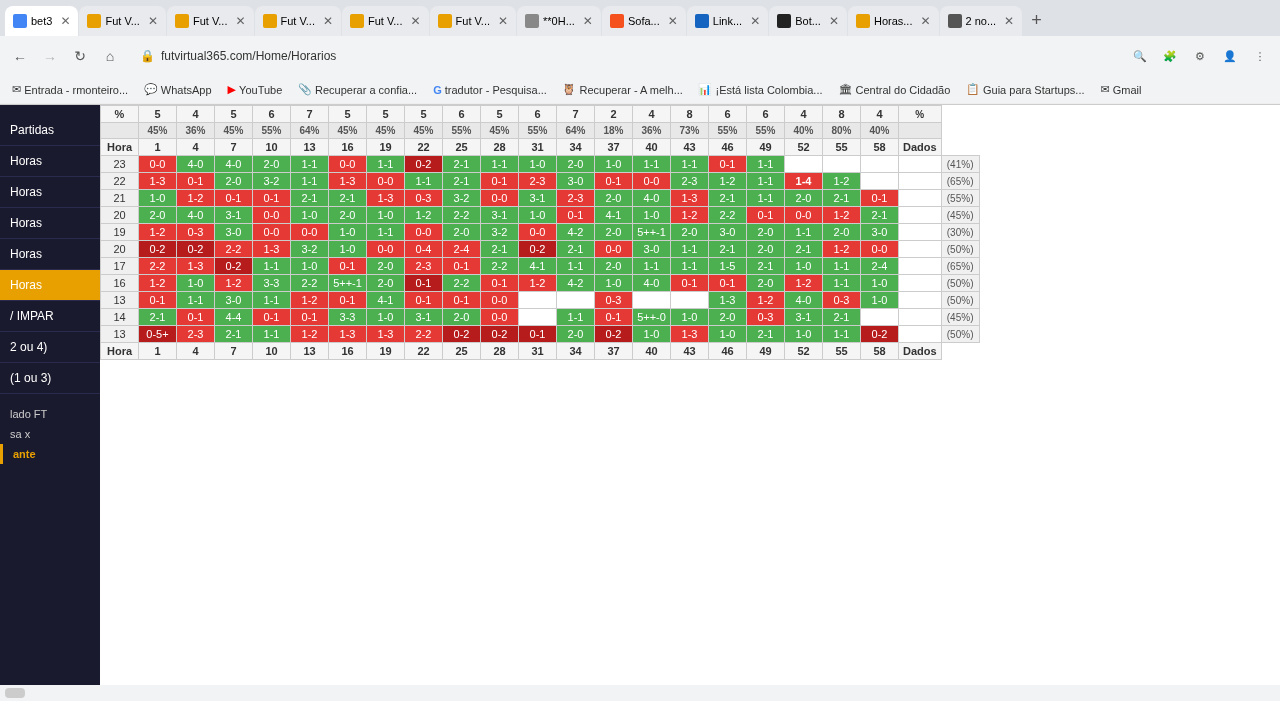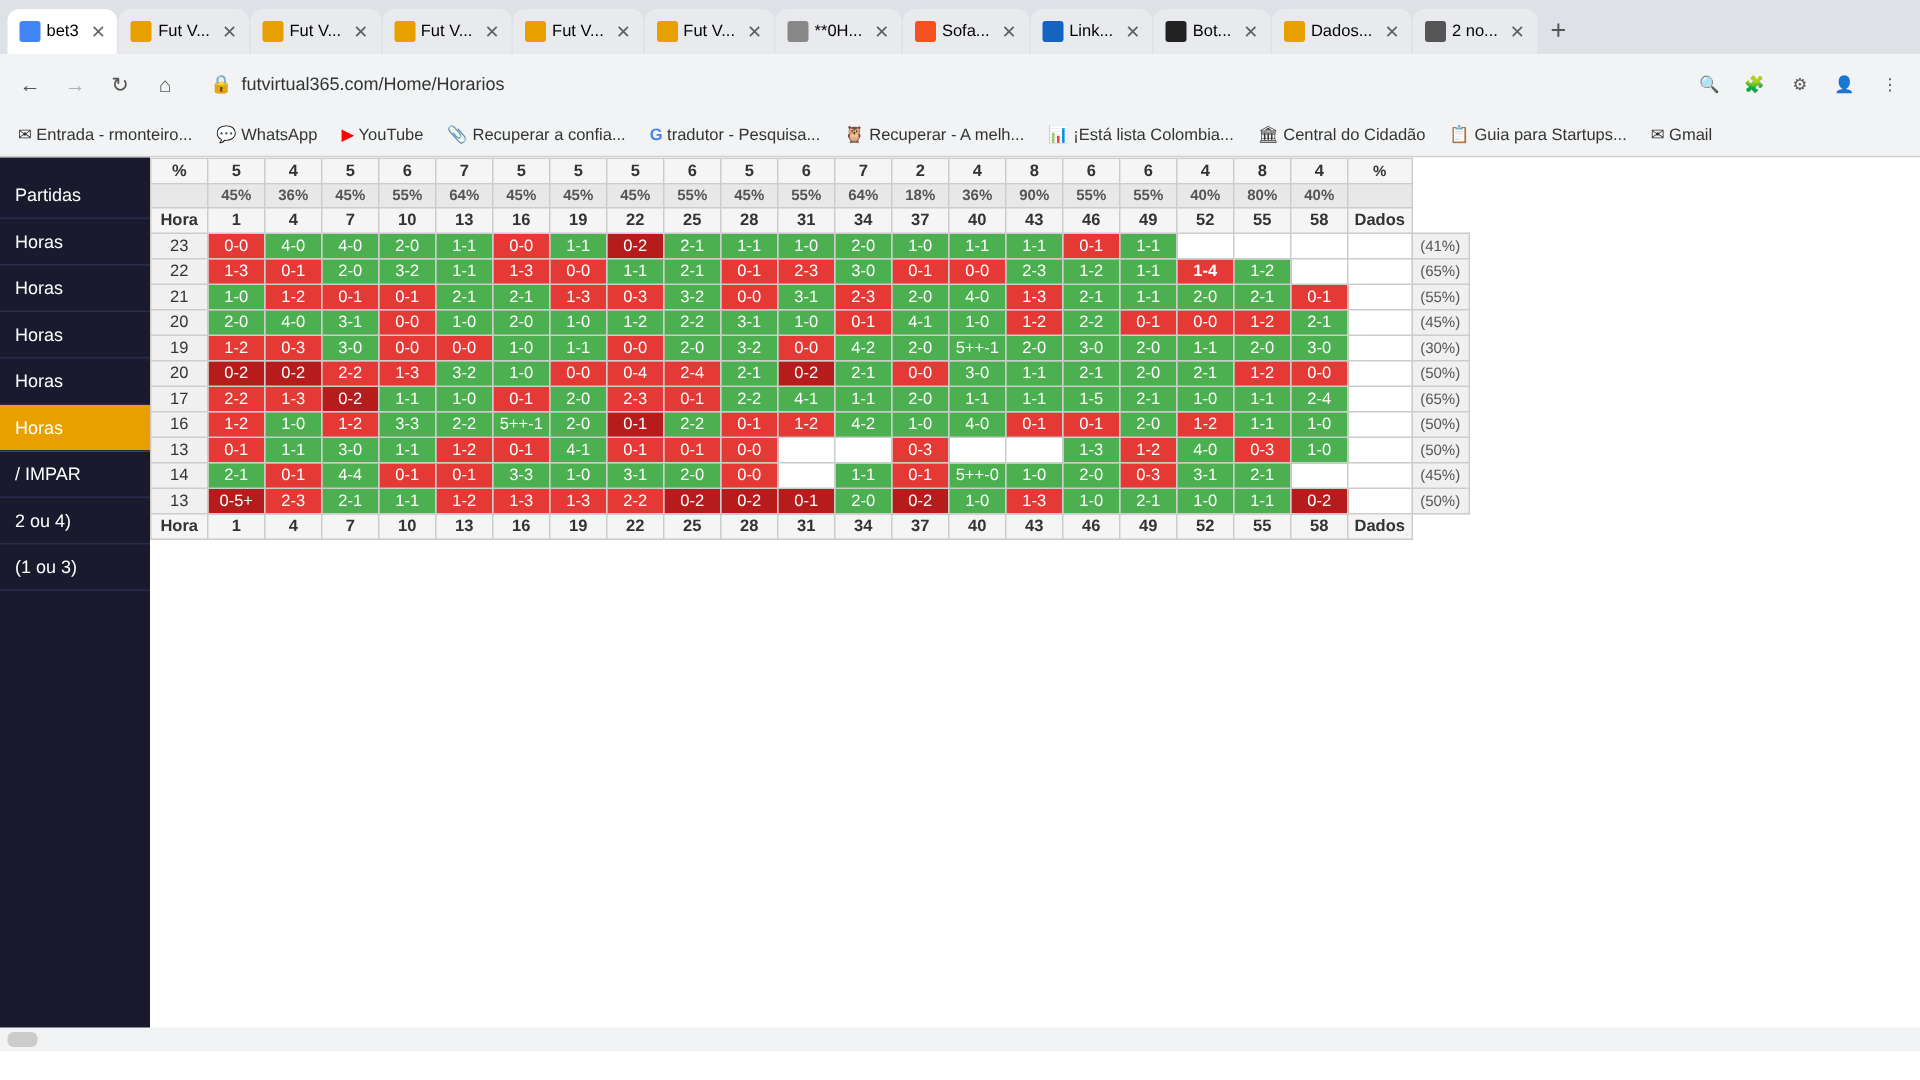--- a/index.html
+++ b/index.html
@@ -105,21 +105,21 @@
       <span>Link...</span>
       <span class="tab-close">✕</span>
     </div>
     <div class="tab inactive">
       <div class="tab-favicon" style="background:#222;"></div>
       <span>Bot...</span>
       <span class="tab-close">✕</span>
     </div>
     <div class="tab inactive">
       <div class="tab-favicon" style="background:#e8a000;"></div>
-      <span>Dados...</span>
+      <span>Horas...</span>
       <span class="tab-close">✕</span>
     </div>
     <div class="tab inactive">
       <div class="tab-favicon" style="background:#555;"></div>
       <span>2 no...</span>
       <span class="tab-close">✕</span>
     </div>
     <div class="tab-new">+</div>
   </div>
 
@@ -207,20 +207,25 @@
       <span>Horas</span>
     </div>
     <div class="sidebar-item">
       <span>/ IMPAR</span>
     </div>
     <div class="sidebar-item">
       <span>2 ou 4)</span>
     </div>
     <div class="sidebar-item">
       <span>(1 ou 3)</span>
+    </div>
+    <div class="sidebar-bottom">
+      <div class="sidebar-label">lado FT</div>
+      <div class="sidebar-label">sa x</div>
+      <div class="sidebar-label yellow">ante</div>
     </div>
   </div>
 
   <div class="main-content">
     <div class="table-wrapper" style="position:relative;">
 
       <table class="data-table">
         <thead>
 
           <tr class="header-row">
@@ -257,21 +262,21 @@
             <th>64%</th>
             <th>45%</th>
             <th>45%</th>
             <th>45%</th>
             <th>55%</th>
             <th>45%</th>
             <th>55%</th>
             <th>64%</th>
             <th>18%</th>
             <th>36%</th>
-            <th>90%</th>
+            <th>73%</th>
             <th>55%</th>
             <th>55%</th>
             <th>40%</th>
             <th>80%</th>
             <th>40%</th>
             <th></th>
           </tr>
 
           <tr class="header-row">
             <th class="col-hora">Hora</th>

